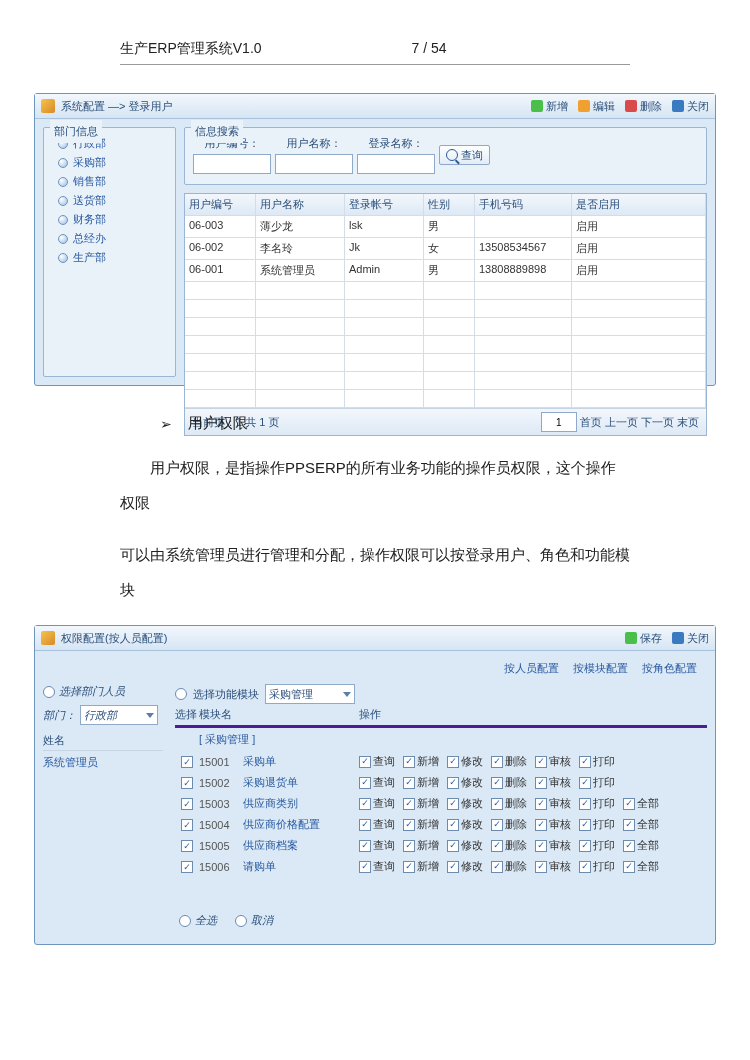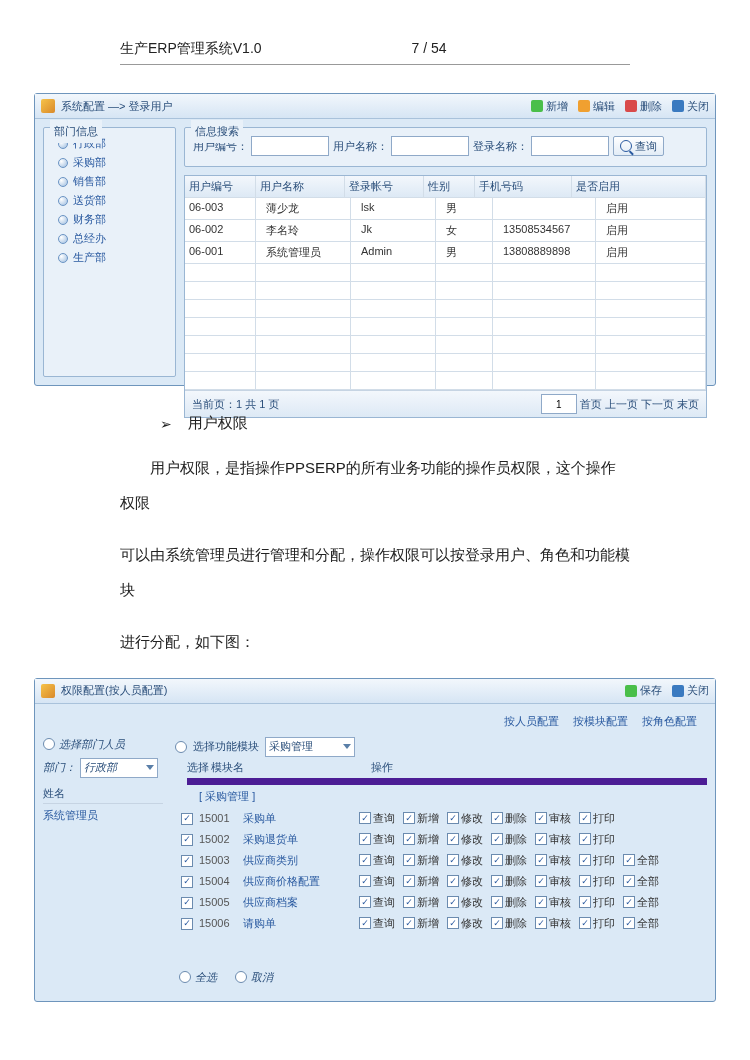--- a/index.html
+++ b/index.html
@@ -126,20 +126,21 @@
     display:flex;
     align-items: center;
     gap: 4px;
     font-size: 11px;
     color: #2a4e7a;
   }
   .search-box .f {
     display: flex;
     align-items: center;
     gap: 3px;
+    flex-direction: column;
   }
   .search-box input[type="text"] {
     height: 16px;
     border: 1px solid #8fa9c8;
     background: #fff;
     width: 72px;
     font-size: 11px;
   }
   .btn-small {
     display: inline-flex;
@@ -188,21 +189,21 @@
   }
   .grid-cell {
     padding: 3px 4px;
     border-right: 1px solid #d2dde8;
     white-space: nowrap;
     overflow: hidden;
   }
   .gc-1{width:62px}.gc-2{width:80px}.gc-3{width:70px}
   .gc-4{width:42px}.gc-5{width:88px}.gc-6{flex:1}
   .grid-body { flex:1; overflow:hidden; }
-  .grid-row { color:#333;gap:6px; }
+  .grid-row { color:#333; }
   .grid-row.empty { height: 17px; }
   .grid-foot {
     display:flex;
     align-items:center;
     justify-content:space-between;
     padding:3px 7px;
     background: linear-gradient(#f3f7fc,#dde9f5);
     border-top:1px solid #c6d4e3;
     color:#2a4e7a;
     font-size: 11px;
@@ -276,21 +277,21 @@
 
   .perm-panel { flex:1; font-size:11px; }
   .perm-top {
     display:flex;align-items:center;gap:6px;color:#2a4e7a;
   }
   .perm-table {
     width:100%;
   }
   .perm-head {
     display:flex;color:#2a4e7a;
-    padding:3px 0;border-bottom:7px solid #4c1d95;margin-left:12px;
+    padding:3px 0;border-bottom:3px solid #4c1d95;
   }
   .ph-sel{width:24px}.ph-mod{width:160px}.ph-ops{flex:1}
   .perm-group {
     color:#2a5aa0;padding:4px 0 4px 24px;font-weight:500;
   }
   .perm-row {
     display:flex;align-items:center;padding:3px 0;
   }
   .pr-sel{width:24px;text-align:center}
   .pr-code{width:44px;color:#555}
@@ -499,23 +500,20 @@
 
   <div class="bullet-line">
     <span class="arrow">➢</span>
     <span>用户权限</span>
   </div>
   <div class="doc-text">
     <span style="display:inline-block;width:2em"></span><span>用户权限，是指操作PPSERP的所有业务功能的操作员权限，这个操作权限</span>
   </div>
   <div class="doc-text">
     <span>可以由系统管理员进行管理和分配，操作权限可以按登录用户、角色和功能模块</span>
-  </div>
-  <div class="doc-text">
-    <span>进行分配，如下图：</span>
   </div>
 
   <div class="app-window">
     <div class="titlebar">
       <span class="win-icon"></span>
       <span>权限配置(按人员配置)</span>
       <span class="titlebar-spacer"></span>
       <span class="tb-btn">
           <span class="ico ico-save"></span>
           <span>保存</span>

